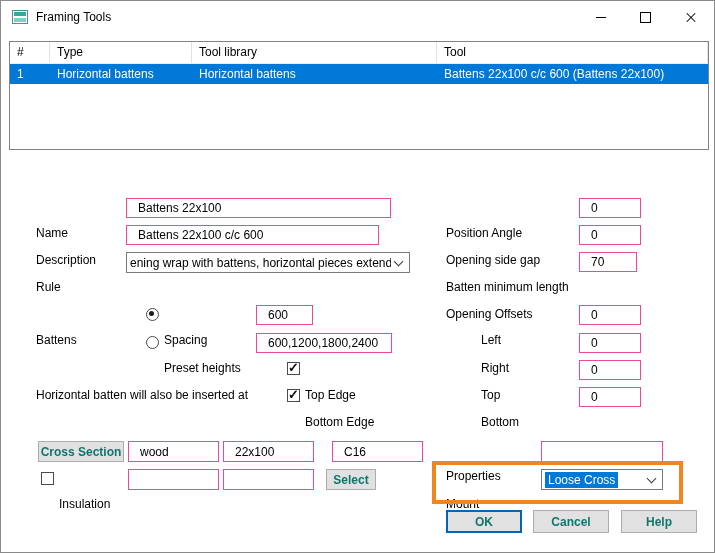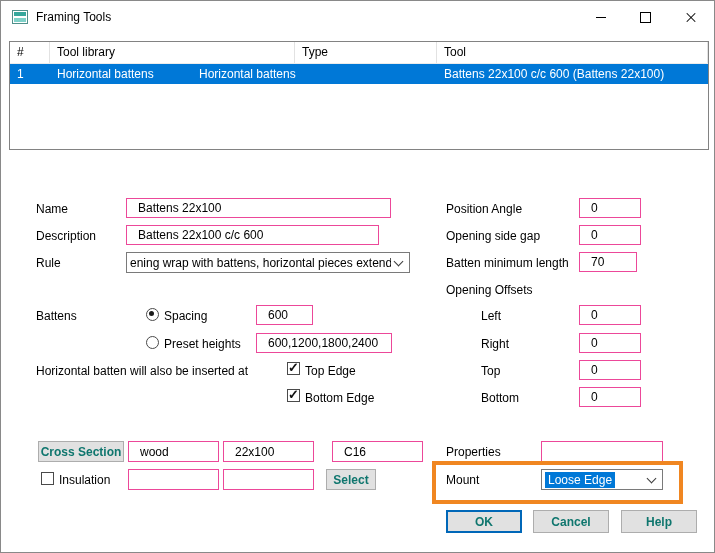--- a/index.html
+++ b/index.html
@@ -24,21 +24,21 @@
   .close-glyph::after { transform:rotate(-45deg); }
 
   
   .toollist { position:absolute; left:8px; top:40px; width:698px; height:107px; border:1px solid #828282; background:#fff; overflow:hidden; }
   .tl-header { display:flex; height:21px; border-bottom:1px solid #ececec; background:#fff; }
   .tl-h { padding:3px 0 0 7px; border-right:1px solid #e2e2e2; font-size:12px; white-space:nowrap; overflow:hidden; box-sizing:border-box; }
   .tl-row { display:flex; height:20px; background:#0078d7; color:#fff; }
   .tl-c { padding:3px 0 0 7px; white-space:nowrap; overflow:hidden; box-sizing:border-box; }
   .c0 { width:40px; } .c1 { width:142px; } .c2 { width:245px; } .c3 { flex:1; }
 
-  .lbl { position:absolute; white-space:nowrap; }
+  .lbl { position:absolute; white-space:nowrap;margin-top:24px; }
 
   .tb {
     position:absolute; height:20px; border:1px solid #ec4899; background:#fff;
     font-family:"Liberation Sans", sans-serif; font-size:12px; color:#000;
     padding:0 11px; box-sizing:border-box; outline:none;
   }
 
   .combo { position:absolute; height:21px; border:1px solid #7a7a7a; background:#fff; box-sizing:border-box; display:flex; align-items:center; padding-left:3px; }
   .combo-text { flex:1; overflow:hidden; white-space:nowrap; }
   .combo-text.selected { flex:none; background:#0078d7; color:#fff; padding:1px 3px; }
@@ -80,22 +80,22 @@
         </div>
       <div class="caption-btn">
           <span class="close-glyph"></span>
         </div>
     </div>
   </div>
 
   <div class="toollist">
     <div class="tl-header">
       <div class="tl-h c0">#</div>
+      <div class="tl-h c1">Type</div>
       <div class="tl-h c2">Tool library</div>
-      <div class="tl-h c1">Type</div>
       <div class="tl-h c3">Tool</div>
     </div>
     <div class="tl-row">
       <div class="tl-c c0">1</div>
       <div class="tl-c c1">Horizontal battens</div>
       <div class="tl-c c2">Horizontal battens</div>
       <div class="tl-c c3">Battens 22x100 c/c 600 (Battens 22x100)</div>
     </div>
   </div>
 
@@ -159,21 +159,21 @@
   <span class="lbl" style="left:58px; top:472px;">Insulation</span>
   <input class="tb" style="left: 127px; top: 468px; width: 91px; height: 21px;" value="">
   <input class="tb" style="left: 222px; top: 468px; width: 91px; height: 21px;" value="">
   <button class="btn" style="left:325px; top:468px; width:50px; height:21px;">Select</button>
 
   <span class="lbl" style="left:445px; top:444px;">Properties</span>
   <input class="tb" style="left: 540px; top: 440px; width: 122px; height: 21px;" value="">
 
   <span class="lbl" style="left:445px; top:472px;">Mount</span>
   <div class="combo" style="left:540px; top:468px; width:122px;">
-    <span class="combo-text selected">Loose Edge</span>
+    <span class="combo-text selected">Loose Cross</span>
     <span class="chev" style="margin-left:auto;"></span>
   </div>
 
   <div class="annotation" style="left:431px; top:460px; width:243px; height:35px;"></div>
 
   <button class="btn default" style="left:445px; top:509px; width:76px; height:23px;">OK</button>
   <button class="btn" style="left:532px; top:509px; width:76px; height:23px;">Cancel</button>
   <button class="btn" style="left:620px; top:509px; width:76px; height:23px;">Help</button>
 
 </div>

